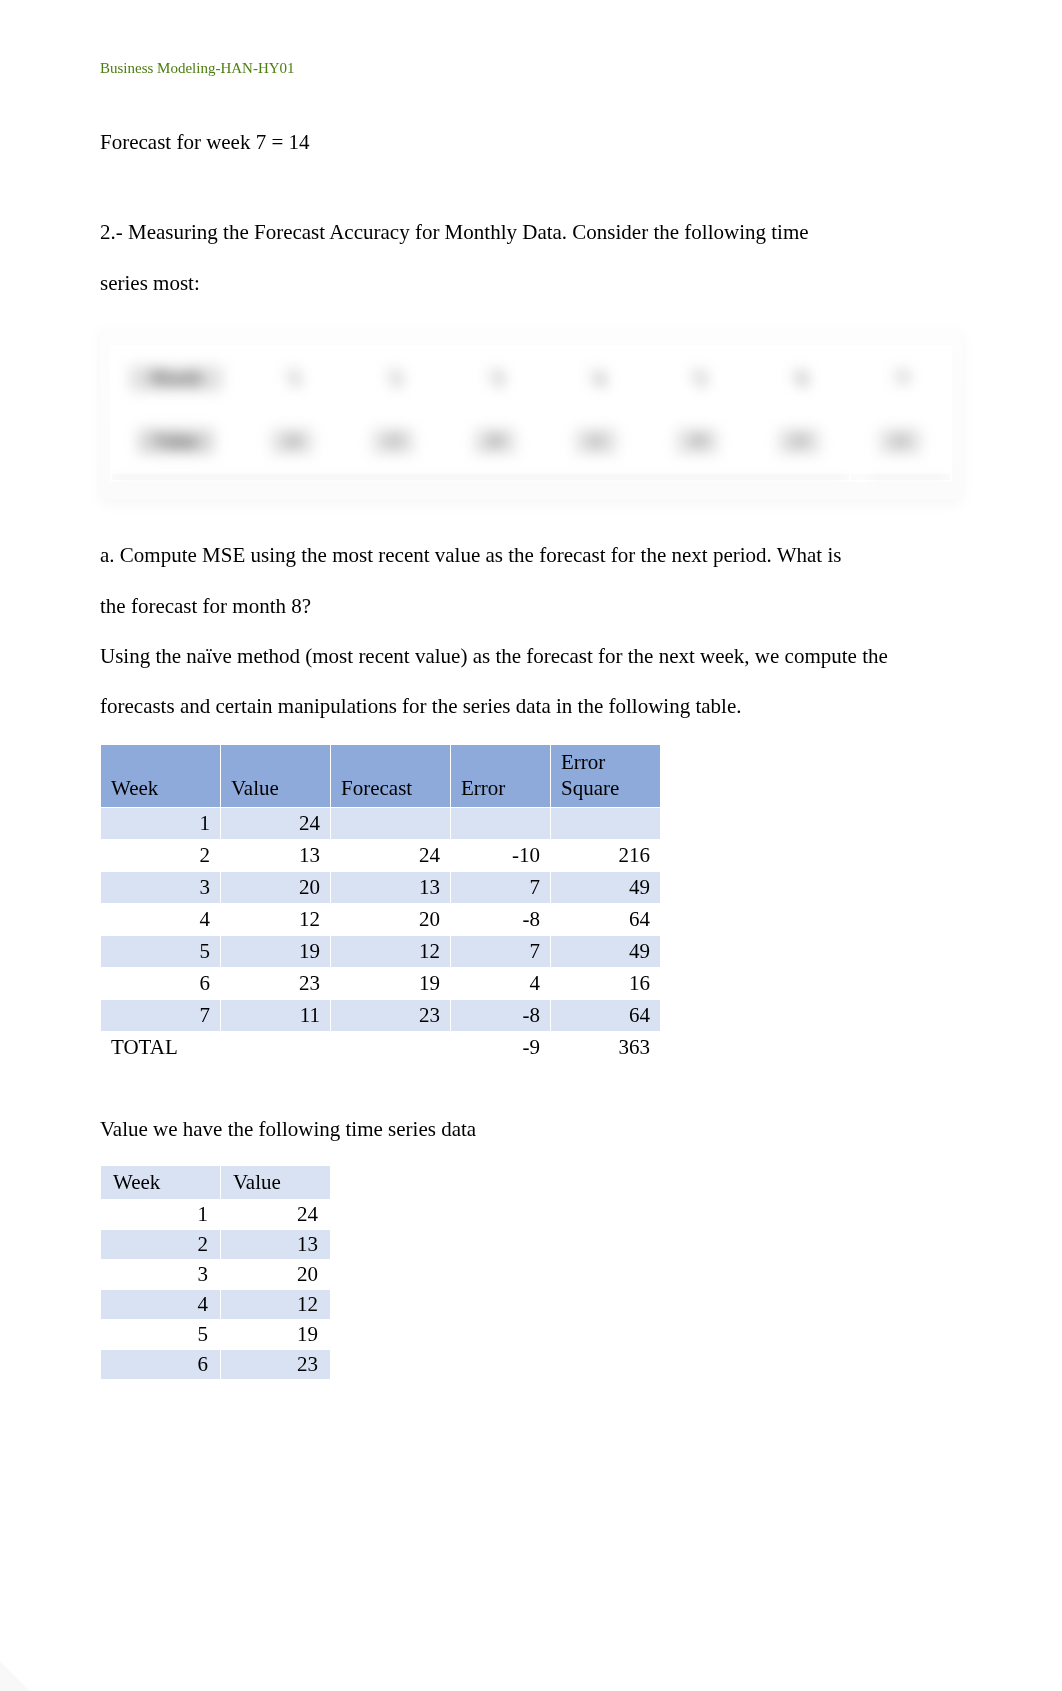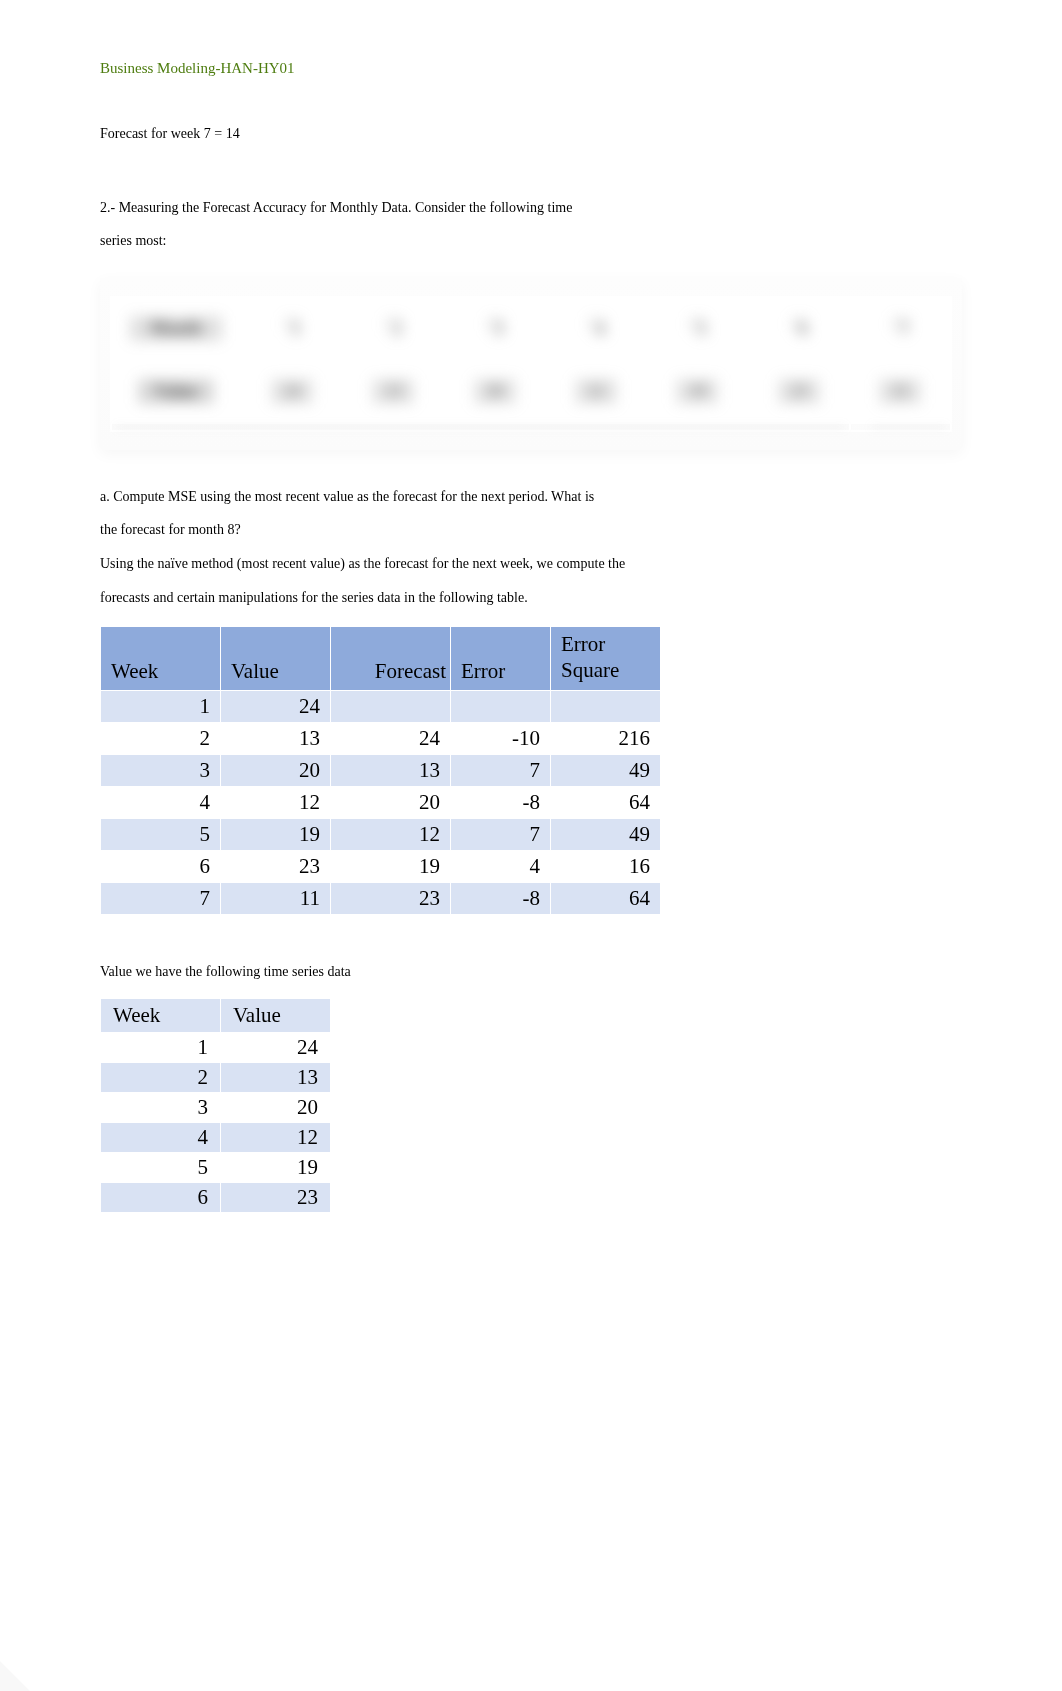--- a/index.html
+++ b/index.html
@@ -15,21 +15,21 @@
       padding: 60px 100px 100px 100px;
       color: #000;
       position: relative;
     }
     .header-text {
       font-size: 15px;
       color: #4d7c0f;
       margin-bottom: 40px;
     }
     .line {
-      font-size: 14px;
+      font-size: 21px;
       line-height: 2.4;
       margin-bottom: 0;
     }
     .spacer-sm { height: 20px; }
     .spacer-md { height: 40px; }
 
     
     .blur-table-wrap {
       margin: 20px 0 30px 0;
       background: linear-gradient(180deg, #fdfdfd 0%, #fbfbfb 100%);
@@ -97,41 +97,41 @@
 
     
     .calc-table {
       border-collapse: collapse;
       margin: 12px 0 20px 0;
     }
     .calc-table th {
       background: #8eaadb;
       font-weight: normal;
       text-align: left;
-      padding: 6px 4px 6px 10px;
+      padding: 6px 18px 6px 10px;
       font-size: 21px;
       border: 1px solid #fff;
       vertical-align: bottom;
     }
     .calc-table th.two-line {
       line-height: 1.25;
       padding-top: 4px;
     }
     .calc-table td {
       font-size: 21px;
       padding: 3px 10px;
       text-align: right;
       border: 1px solid #fff;
     }
     .calc-table tbody tr:nth-child(odd) td { background: #d9e2f3; }
     .calc-table tbody tr:nth-child(even) td { background: #ffffff; }
     .calc-table .label-col { text-align: left; width: 120px; }
     .calc-table .w-col { width: 120px; }
     .calc-table .v-col { width: 110px; }
-    .calc-table .f-col { width: 120px; text-align: right; }
+    .calc-table .f-col { width: 120px; }
     .calc-table .e-col { width: 100px; }
     .calc-table .s-col { width: 110px; }
 
     
     .ts-table {
       border-collapse: collapse;
       margin-top: 10px;
     }
     .ts-table th {
       background: #d9e2f3;
@@ -271,20 +271,27 @@
         <td class="e-col">4</td>
         <td class="s-col">16</td>
       </tr>
       <tr>
         <td class="w-col">7</td>
         <td class="v-col">11</td>
         <td class="f-col">23</td>
         <td class="e-col">-8</td>
         <td class="s-col">64</td>
       </tr>
+      <tr>
+        <td class="label-col">TOTAL</td>
+        <td></td>
+        <td></td>
+        <td>-9</td>
+        <td>363</td>
+      </tr>
     </tbody>
 </table>
 
 <div class="spacer-sm"></div>
 
 <p class="line">Value we have the following time series data</p>
 
 <table class="ts-table">
   <thead>
     <tr>

